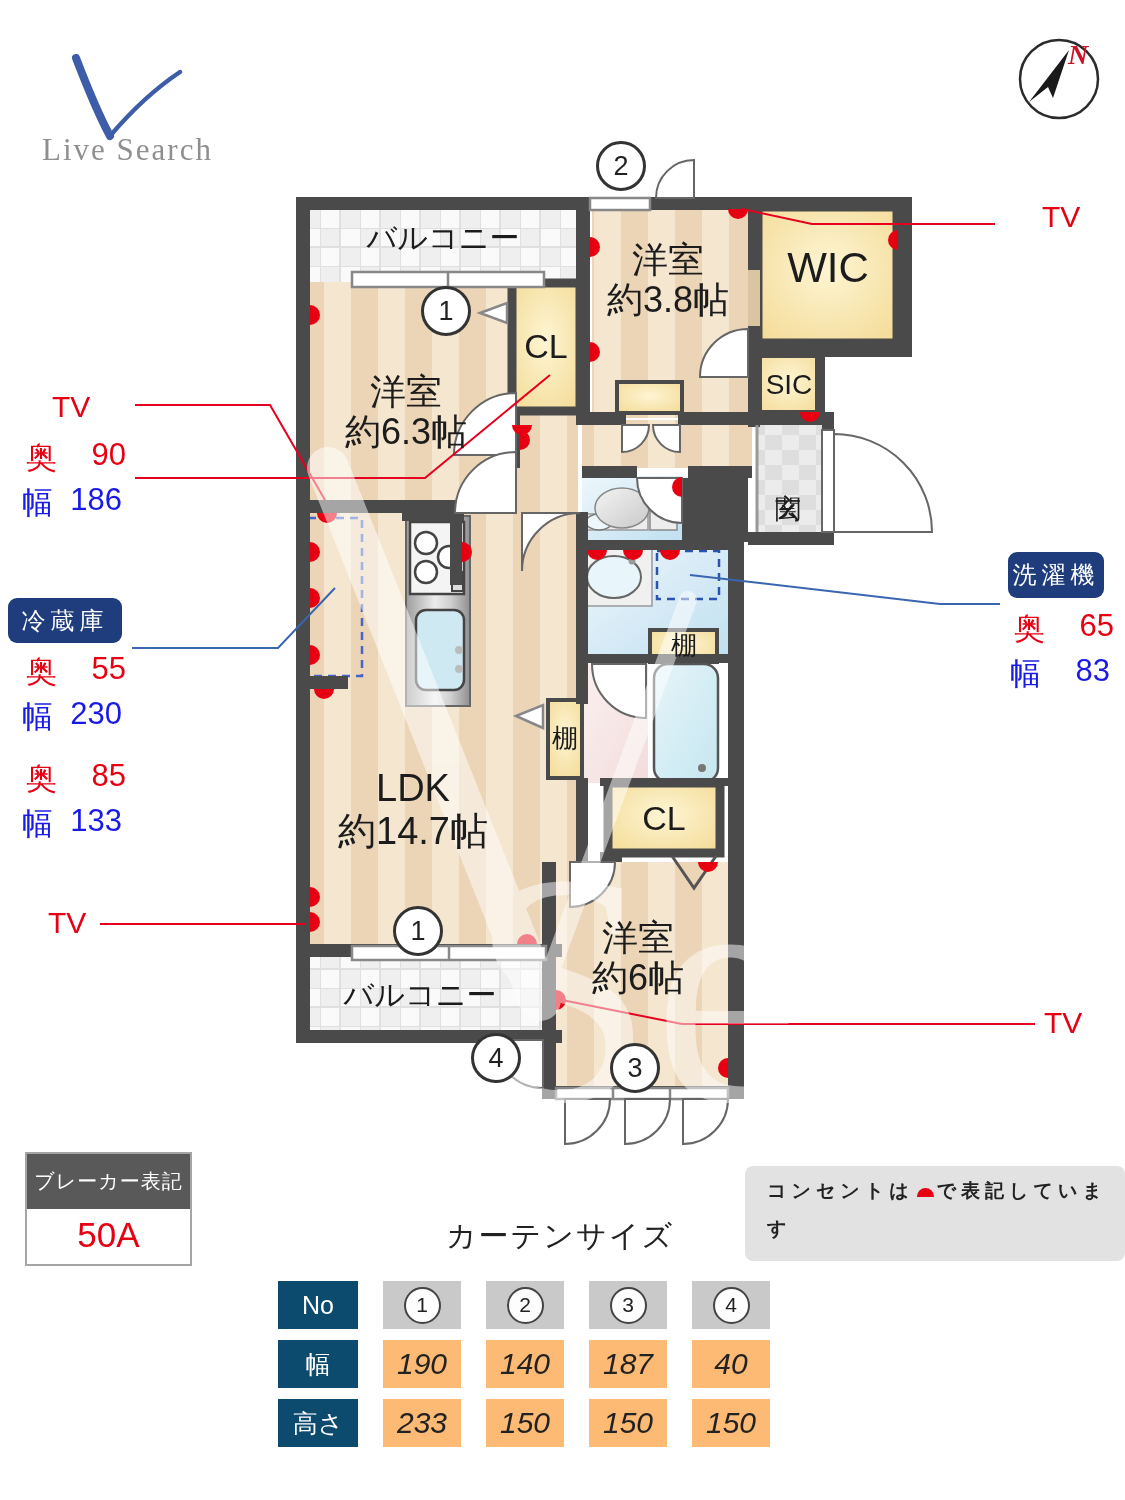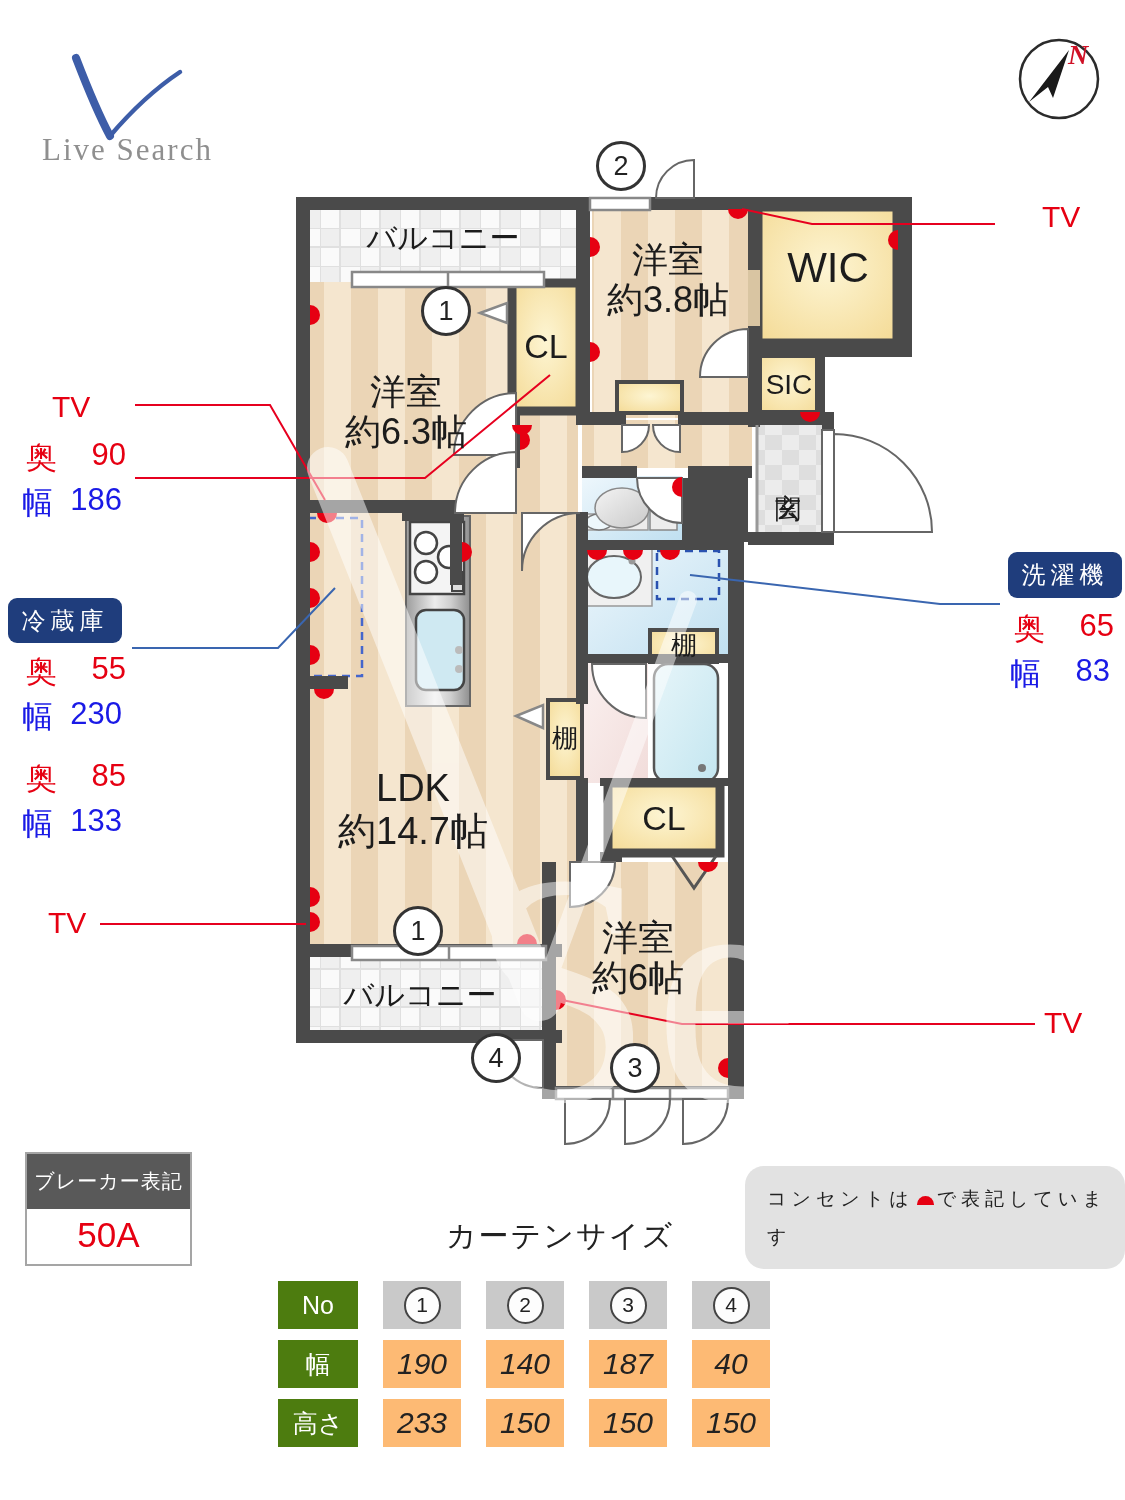--- a/index.html
+++ b/index.html
@@ -17,31 +17,31 @@
   .blue{color:#1a1ae6;}
   .dimrow{position:absolute;width:100px;display:flex;justify-content:space-between;
           font-size:31px;font-weight:500;}
   .badge{position:absolute;background:#1f3d7c;color:#fff;border-radius:9px;
          display:flex;align-items:center;justify-content:center;
          font-size:24px;letter-spacing:5px;font-weight:500;}
   .breaker{position:absolute;left:25px;top:1152px;width:163px;border:2px solid #a5a5a5;background:#fff;}
   .breaker .hd{background:#595959;color:#fff;text-align:center;font-size:20px;
                padding:14px 0;letter-spacing:1px;}
   .breaker .val{color:#e60012;text-align:center;font-size:35px;font-weight:500;padding:6px 0 9px;}
-  .note{position:absolute;left:745px;top:1166px;width:358px;background:#e2e2e2;border-radius:19px;
-        padding:14px 0 13px 22px;font-size:19px;font-weight:normal;letter-spacing:5px;
+  .note{position:absolute;left:745px;top:1166px;width:358px;background:#e2e2e2;border-radius:8px;
+        padding:6px 0 13px 22px;font-size:19px;font-weight:bold;letter-spacing:5px;
         line-height:2.0;color:#222;font-family:"Liberation Sans","DejaVu Sans",sans-serif;}
   .outlet-glyph{display:inline-block;width:17px;height:9px;background:#e60012;
                 border-radius:9px 9px 0 0;margin:0 3px;}
   .ct-title{position:absolute;left:380px;top:1216px;width:360px;text-align:center;
             font-size:30px;letter-spacing:2px;color:#222;}
   .ct{position:absolute;left:278px;top:1281px;display:grid;
       grid-template-columns:80px 78px 78px 78px 78px;grid-auto-rows:48px;
       column-gap:25px;row-gap:11px;}
-  .ct .hcell{background:#4d7c0f;color:#fff;display:flex;align-items:center;justify-content:center;
+  .ct .hcell{background:#0c4a6e;color:#fff;display:flex;align-items:center;justify-content:center;
              font-size:25px;}
   .ct .gcell{background:#c9c9c9;display:flex;align-items:center;justify-content:center;}
   .ct .vcell{background:#fdba74;display:flex;align-items:center;justify-content:center;
              font-size:30px;color:#222;font-style:italic;}
   .circ{width:33px;height:33px;border:2px solid #444;border-radius:50%;background:#fdfdfd;
         display:flex;align-items:center;justify-content:center;font-size:21px;color:#222;}
   .credit{position:absolute;right:2px;top:1462px;font-family:"Liberation Mono","DejaVu Sans Mono",monospace;
           font-weight:bold;font-size:17px;letter-spacing:3px;color:#111;white-space:nowrap;}
   .logo-text{position:absolute;left:42px;top:132px;font-family:"Liberation Serif","DejaVu Serif",serif;
              font-size:31px;color:#8f8f8f;letter-spacing:2px;}
@@ -354,21 +354,21 @@
 </div>
 <div class="dimrow blue" style="left:22px;top:803px">
   <span>幅</span>
       <span>133</span>
 </div>
 
 <div class="ann red" style="left:48px;top:906px">TV</div>
 <div class="ann red" style="left:1042px;top:200px">TV</div>
 <div class="ann red" style="left:1044px;top:1006px">TV</div>
 
-<div class="badge" style="left:1008px;top:552px;width:114px;height:46px">洗濯機</div>
+<div class="badge" style="left:1008px;top:552px;width:96px;height:46px">洗濯機</div>
 <div class="dimrow red" style="left:1014px;top:608px">
   <span>奥</span>
       <span>65</span>
 </div>
 <div class="dimrow blue" style="left:1010px;top:653px">
   <span>幅</span>
       <span>83</span>
 </div>
 
 <div class="breaker">

